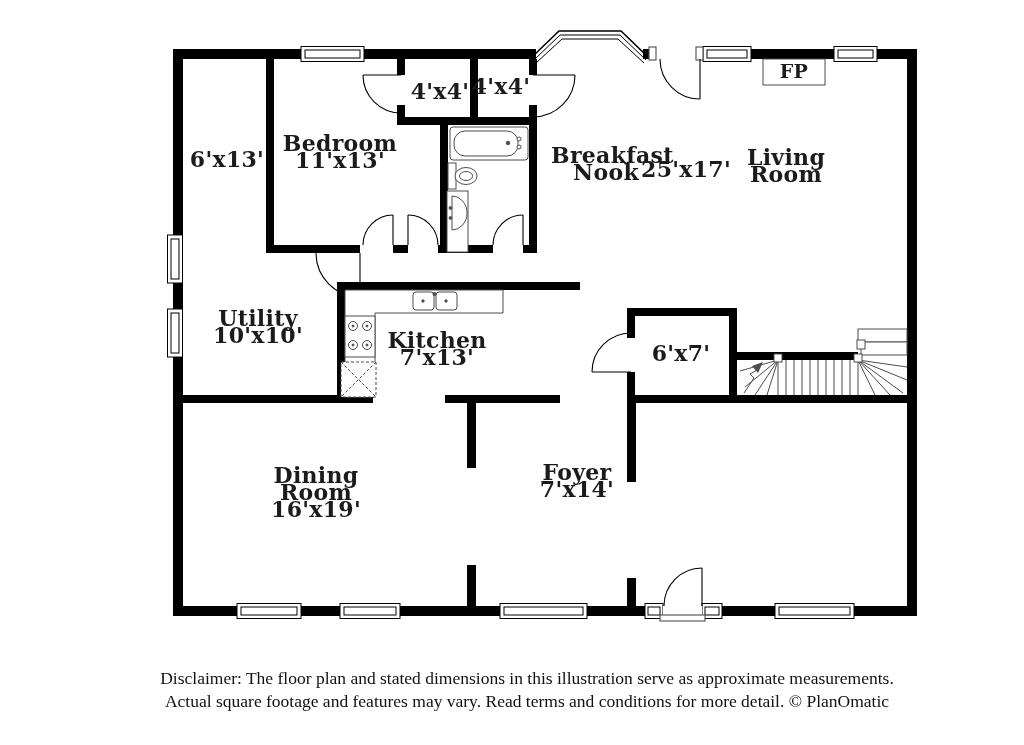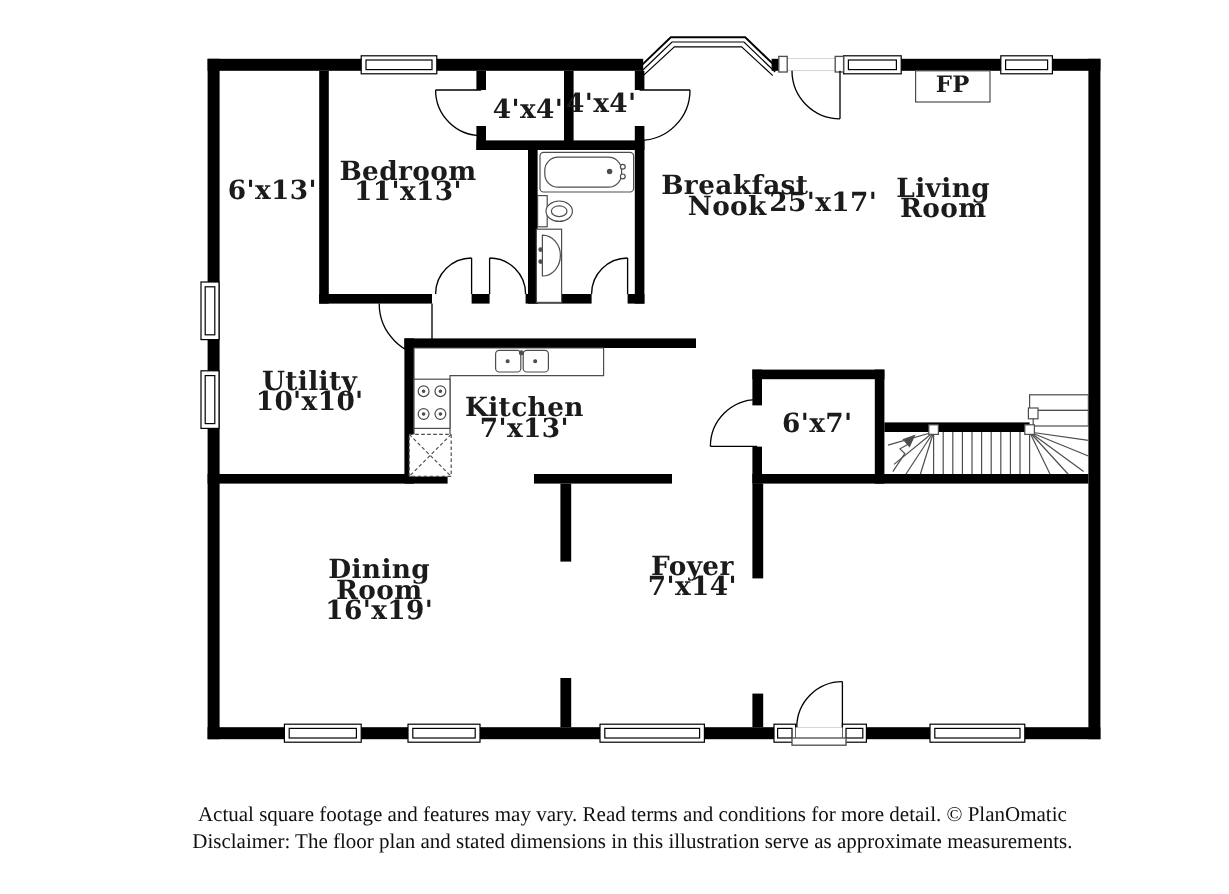--- a/index.html
+++ b/index.html
@@ -319,17 +319,17 @@
     <span class="ln">16'x19'</span>
   </div>
 
   <div class="lbl lbl-foyer">
     <span class="ln">Foyer</span>
     <span class="ln">7'x14'</span>
   </div>
 
 
   <div class="footer">
+    <span class="ln">Disclaimer: The floor plan and stated dimensions in this illustration serve as approximate measurements.</span>
     <span class="ln">Actual square footage and features may vary. Read terms and conditions for more detail. © PlanOmatic</span>
-    <span class="ln">Disclaimer: The floor plan and stated dimensions in this illustration serve as approximate measurements.</span>
   </div>
 
 </div>
 
 </body></html>

